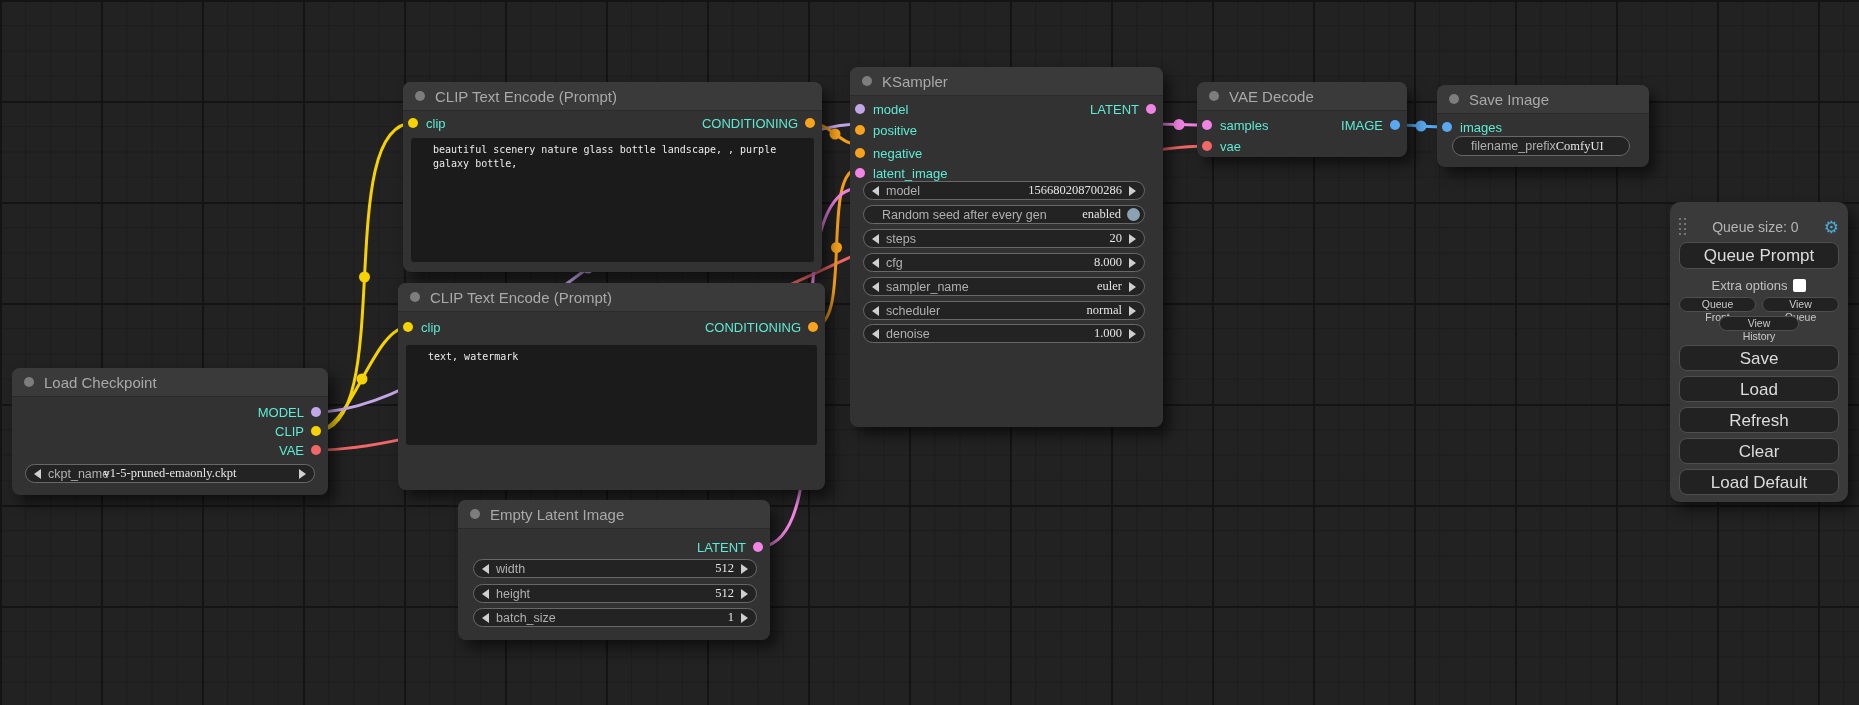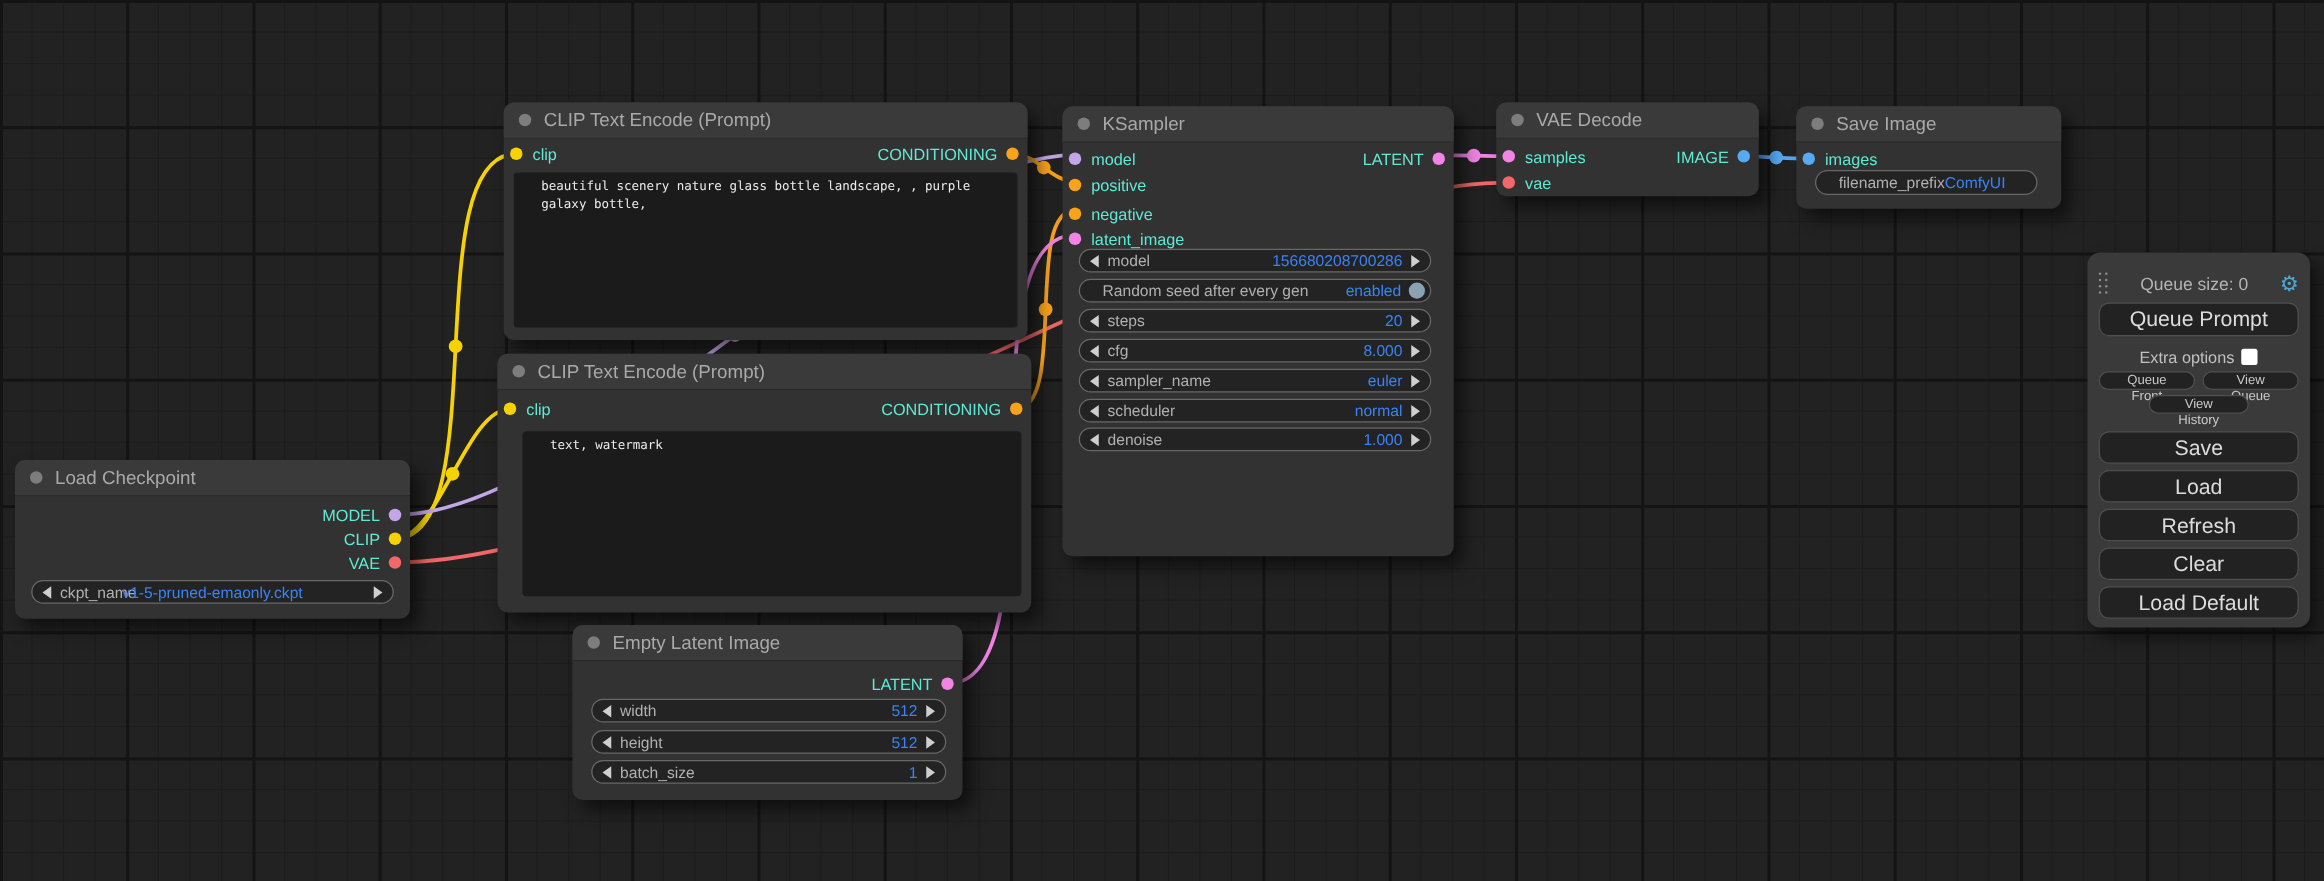--- a/index.html
+++ b/index.html
@@ -32,21 +32,21 @@
   .dot{position:absolute;width:10px;height:10px;border-radius:50%;top:50%;transform:translateY(-50%);}
   .slot.in .dot{left:5px;}
   .slot.out .dot{right:7px;}
   .c-model{background:#c3a6e8;} .c-clip{background:#f6d300;} .c-vae{background:#f26767;}
   .c-cond{background:#f9a21b;}  .c-latent{background:#f184e4;} .c-image{background:#58a9f2;}
   .widget{
     position:absolute;height:19px;background:#232323;border:1px solid #686868;border-radius:10px;
     display:flex;align-items:center;box-sizing:border-box;padding:0 8px;font-size:12.5px;
   }
   .w-label{color:#b0b0b0;margin-left:7px;white-space:nowrap;}
-  .w-value{margin-left:auto;color:#3b82f6;margin-right:7px;white-space:nowrap;}
+  .w-value{margin-left:auto;color:#e5e5e5;margin-right:7px;white-space:nowrap;font-family:Liberation Serif, serif;}
   .w-value.centered{position:absolute;left:50%;transform:translateX(-50%);margin:0;}
   .arrow-l{width:0;height:0;border-top:5px solid transparent;border-bottom:5px solid transparent;border-right:7px solid #cfcfcf;flex:0 0 auto;}
   .arrow-r{width:0;height:0;border-top:5px solid transparent;border-bottom:5px solid transparent;border-left:7px solid #cfcfcf;flex:0 0 auto;}
   .toggle-dot{width:13px;height:13px;border-radius:50%;background:#8ba2b5;flex:0 0 auto;margin-left:6px;margin-right:-4px;}
   .prompt-text{
     position:absolute;background:#1b1b1b;border-radius:3px;color:#ececec;
     font-family:"DejaVu Sans Mono",monospace;font-size:10px;line-height:14px;
     padding:5px 22px;box-sizing:border-box;white-space:pre-wrap;word-break:break-word;
   }
   
@@ -150,21 +150,21 @@
     <span class="node-title">CLIP Text Encode (Prompt)</span>
   </div>
   <div class="slot in" style="top:35px">
     <span class="dot c-clip"></span>
     <span class="slot-label">clip</span>
   </div>
   <div class="slot out" style="top:35px">
     <span class="slot-label">CONDITIONING</span>
     <span class="dot c-cond"></span>
   </div>
-  <div class="prompt-text" style="left:20px;right:8px;top:62px;height:132px;">text, watermark</div>
+  <div class="prompt-text" style="left:8px;right:8px;top:62px;height:100px;">text, watermark</div>
 </div>
 
 <div class="node" style="left:458px;top:500px;width:312px;height:140px;">
   <div class="node-header">
     <span class="collapse-dot"></span>
     <span class="node-title">Empty Latent Image</span>
   </div>
   <div class="slot out" style="top:38px">
     <span class="slot-label">LATENT</span>
     <span class="dot c-latent"></span>
@@ -182,21 +182,21 @@
     <span class="arrow-r"></span>
   </div>
   <div class="widget" style="left:15px;top:108px;width:284px;">
     <span class="arrow-l"></span>
     <span class="w-label">batch_size</span>
     <span class="w-value">1</span>
     <span class="arrow-r"></span>
   </div>
 </div>
 
-<div class="node" style="left:850px;top:85px;width:313px;height:360px;">
+<div class="node" style="left:850px;top:67px;width:313px;height:360px;">
   <div class="node-header">
     <span class="collapse-dot"></span>
     <span class="node-title">KSampler</span>
   </div>
   <div class="slot in" style="top:33px">
     <span class="dot c-model"></span>
     <span class="slot-label">model</span>
   </div>
   <div class="slot out" style="top:33px">
     <span class="slot-label">LATENT</span>

